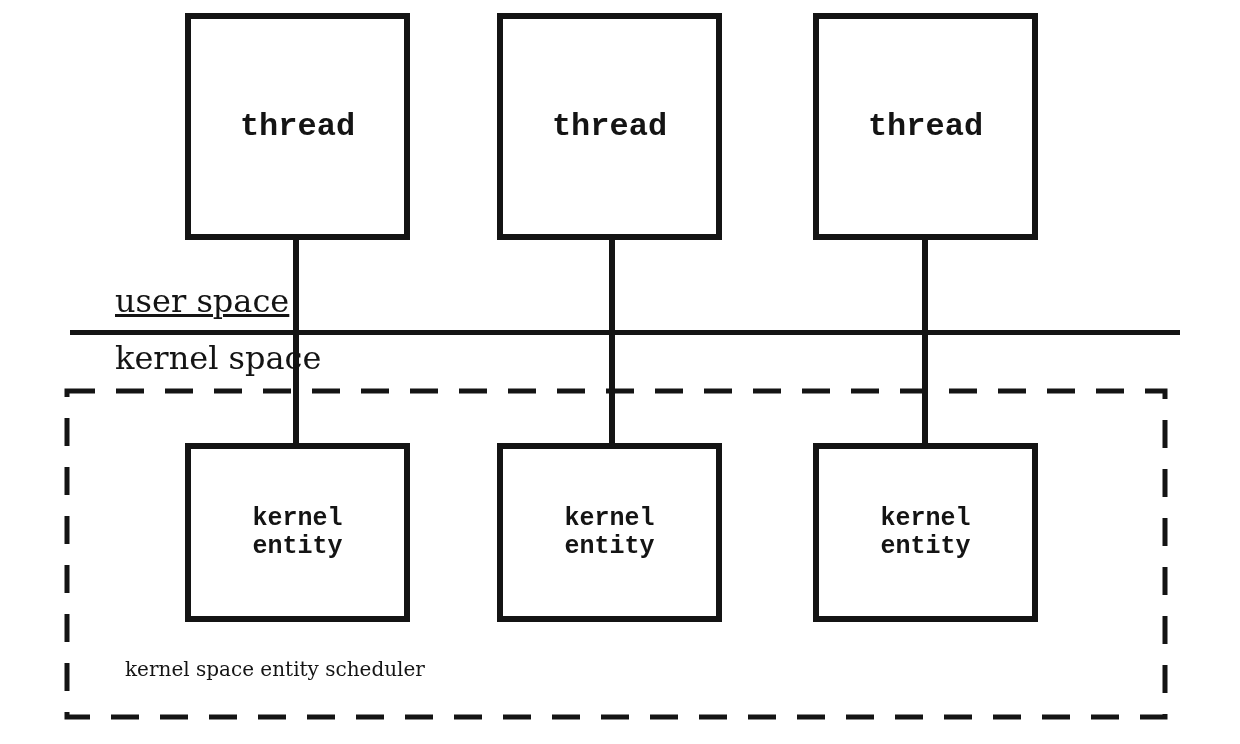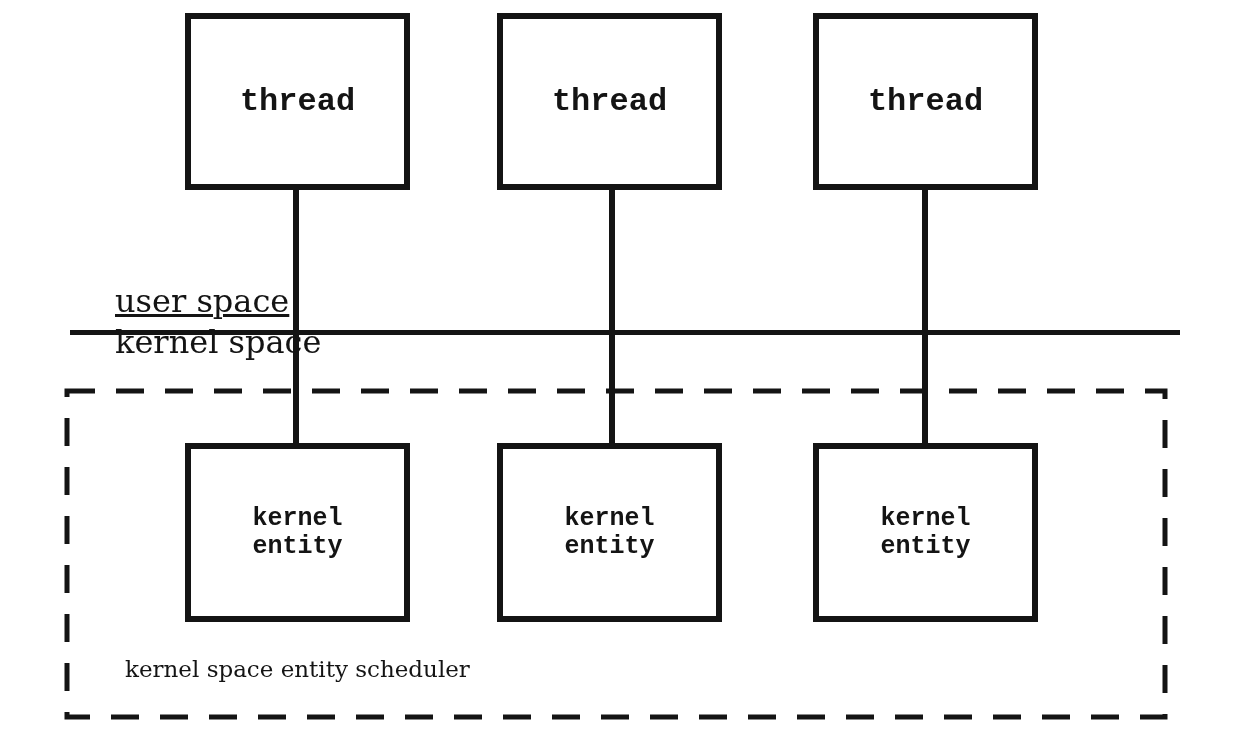--- a/index.html
+++ b/index.html
@@ -21,21 +21,21 @@
     box-sizing: border-box;
     width: 225px;
     border: 6px solid #141414;
     background: #ffffff;
     display: flex;
     align-items: center;
     justify-content: center;
     text-align: center;
     z-index: 2;
   }
-  .thread-box { top: 13px; height: 177px; }
+  .thread-box { top: 13px; height: 227px; }
   .kernel-box { top: 443px; height: 179px; }
   .box-label {
     font-family: "Liberation Mono", "DejaVu Sans Mono", monospace;
     font-weight: 700;
     color: #141414;
     white-space: pre-line;
   }
   .thread-box .box-label { font-size: 32px; line-height: 32px; }
   .kernel-box .box-label { font-size: 25px; line-height: 28px; text-align: left; }
   .connector {
@@ -58,34 +58,34 @@
   .space-label {
     position: absolute;
     left: 115px;
     font-size: 32px;
     line-height: 34px;
     color: #141414;
     white-space: nowrap;
     z-index: 4;
   }
   #user-space-label { top: 284px; text-decoration: underline; }
-  #kernel-space-label { top: 325px; }
+  #kernel-space-label { top: 341px; }
   #scheduler-region {
     position: absolute;
     left: 64px;
     top: 388px;
     width: 1104px;
     height: 332px;
     z-index: 0;
   }
   #scheduler-label {
     position: absolute;
     left: 125px;
     top: 652px;
-    font-size: 23px;
+    font-size: 20px;
     line-height: 34px;
     color: #141414;
     white-space: nowrap;
     z-index: 4;
   }
 </style>
 </head>
 <body>
 
 <div id="canvas">

